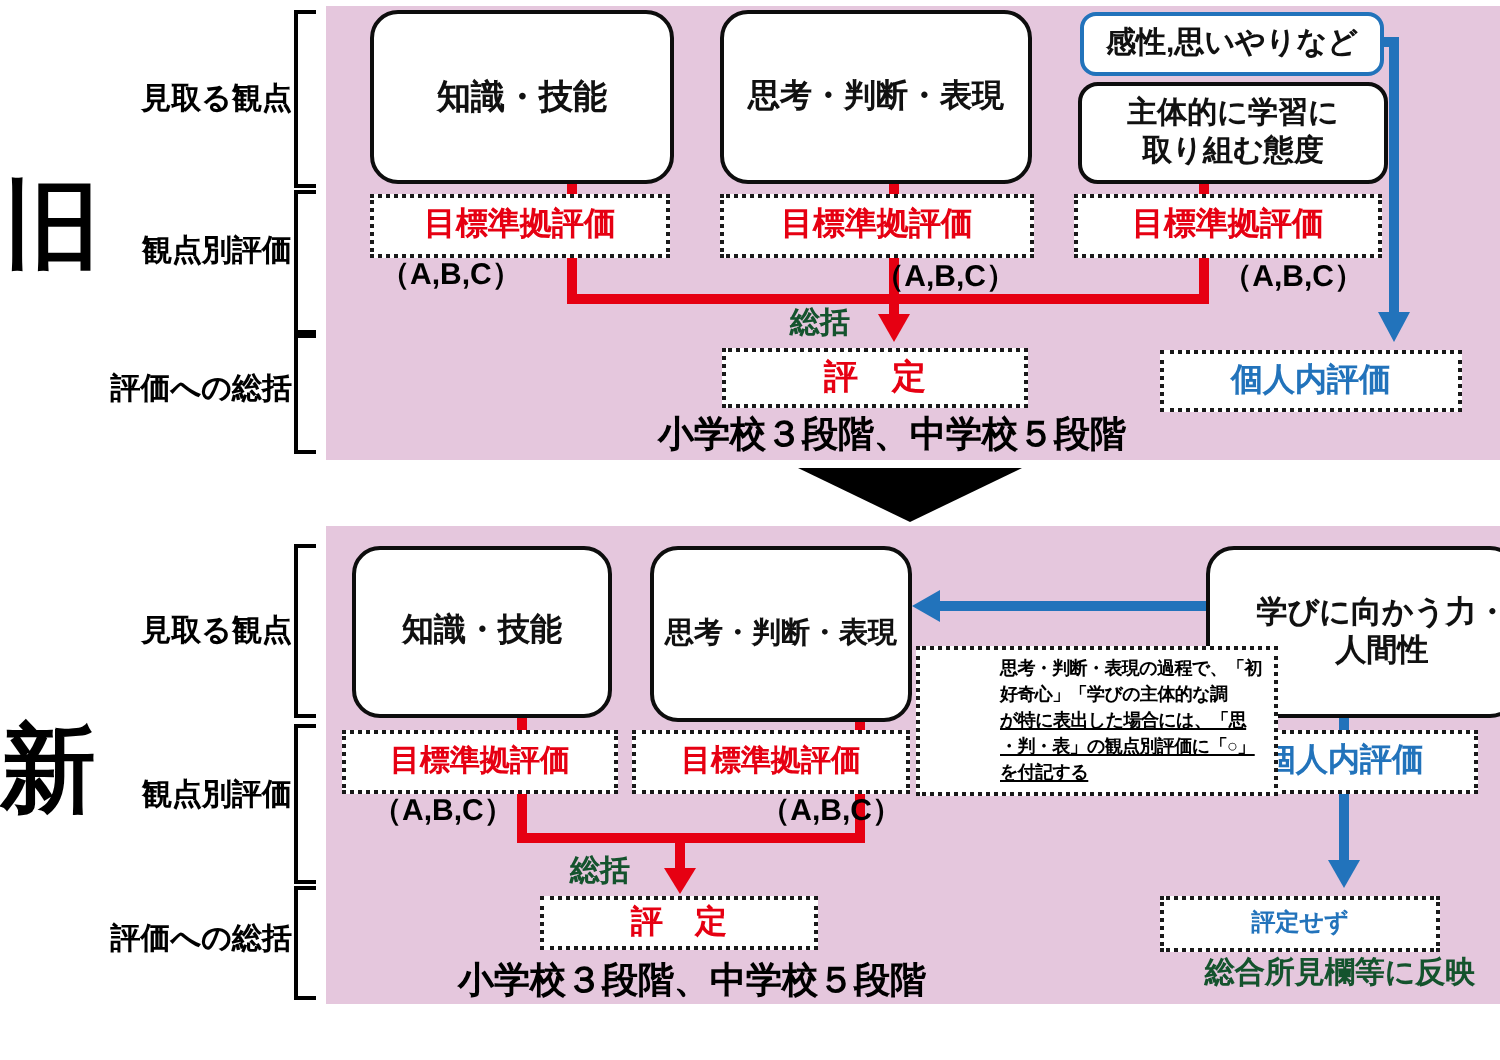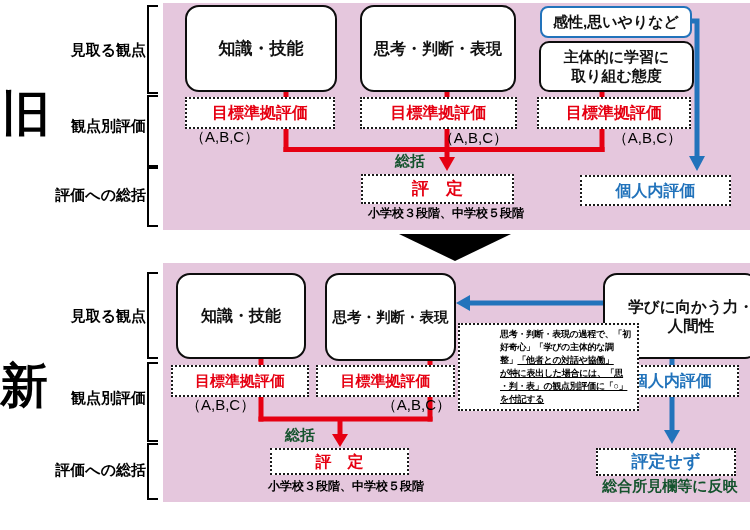--- a/index.html
+++ b/index.html
@@ -18,23 +18,23 @@
   .rbox.blueborder{border:2px solid #2273bb;border-radius:8px;}
   .dbox{
     z-index:3;background:#fff;border:2px dotted #1a1a1a;
     display:flex;align-items:center;justify-content:center;text-align:left;
     font-weight:bold;line-height:1.1;
   }
   .red{color:#e60012;} .blue{color:#2273bb;}
   .biglabel{z-index:3;font-size:48px;font-weight:bold;line-height:1;color:#000;letter-spacing:-2px;}
   .rowlabel{z-index:3;font-weight:bold;font-size:15px;color:#000;text-align:right;width:130px;line-height:1.1;}
   .bracket{z-index:3;width:9px;border-left:2.5px solid #000;border-top:2.5px solid #000;border-bottom:2.5px solid #000;}
-  .abc{z-index:3;font-weight:normal;font-size:15px;color:#000;}
+  .abc{z-index:3;font-weight:bold;font-size:15px;color:#000;}
   .minilabel{z-index:3;font-weight:bold;font-size:15px;color:#14532d;}
-  .scale{z-index:3;font-weight:bold;font-size:12px;color:#000;text-align:center;width:248px;}
+  .scale{z-index:3;font-weight:bold;font-size:18px;color:#000;text-align:center;width:248px;}
   .note{
     z-index:3;background:#fff;border:2px dotted #1a1a1a;padding:3px 4px;
     font-size:9px;font-weight:bold;line-height:1.44;color:#000;letter-spacing:-0.3px;
   }
   .note-line{white-space:nowrap;}
   .note-line .u{text-decoration:underline;}
   .caption{z-index:3;font-size:17px;color:#111;text-align:center;width:590px;}
 </style>
 </head>
 <body>
@@ -118,28 +118,27 @@
   <div class="s dbox red" style="left:171px;top:365px;width:134px;height:28px;font-size:15px;">目標準拠評価</div>
   <div class="s dbox red" style="left:316px;top:365px;width:135px;height:28px;font-size:15px;">目標準拠評価</div>
   <div class="s dbox blue" style="left:605px;top:365px;width:130px;height:28px;font-size:16px;">個人内評価</div>
 
   <div class="s abc" style="left:186px;top:396px;">（A,B,C）</div>
   <div class="s abc" style="right:299px;top:396px;">（A,B,C）</div>
 
   <div class="s note" style="left:458px;top:323px;width:133px;padding-left:40px;">
     <div class="note-line"><span>思考・判断・表現の過程で、「初</span><span class="u"></span></div>
     <div class="note-line"><span>好奇心」「学びの主体的な調</span><span class="u"></span></div>
-    <div class="note-line"><span>整」</span><span class="u">「他者との対話や協働」</span></div>
     <div class="note-line"><span></span><span class="u">が特に表出した場合には、「思</span></div>
     <div class="note-line"><span></span><span class="u">・判・表」の観点別評価に「○」</span></div>
     <div class="note-line"><span></span><span class="u">を付記する</span></div>
   </div>
 
   <div class="s minilabel" style="left:285px;top:426px;">総括</div>
 
   <div class="s dbox red" style="left:270px;top:448px;width:135px;height:23px;font-size:16px;">評　定</div>
-  <div class="s dbox blue" style="left:596px;top:448px;width:136px;height:24px;font-size:17px;">評定せず</div>
+  <div class="s dbox blue" style="left:580px;top:448px;width:136px;height:24px;font-size:12px;">評定せず</div>
 
   <div class="s scale" style="left:222px;top:478px;">小学校３段階、中学校５段階</div>
   <div class="s minilabel" style="left:595px;top:477px;width:150px;text-align:center;">総合所見欄等に反映</div>
 
 
 </div>
 
 </body></html>

